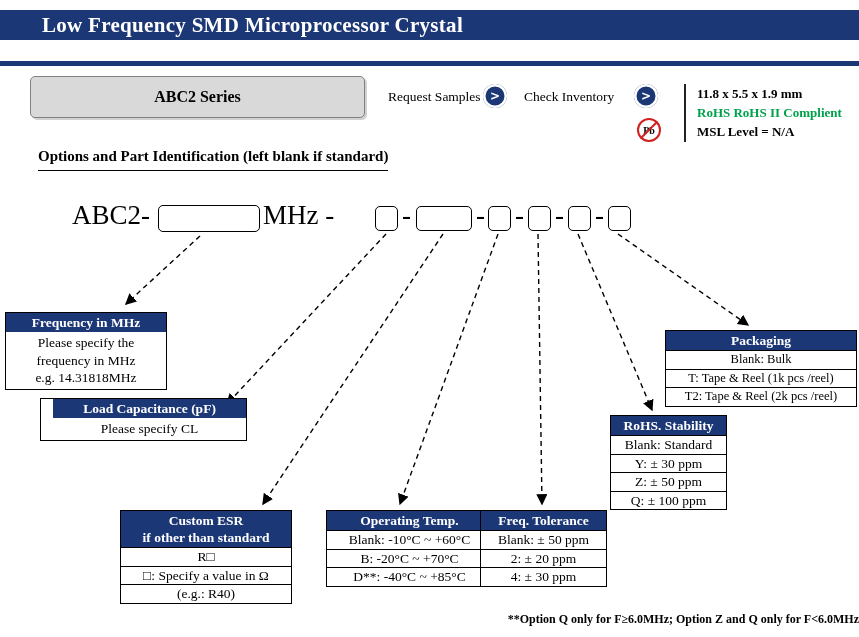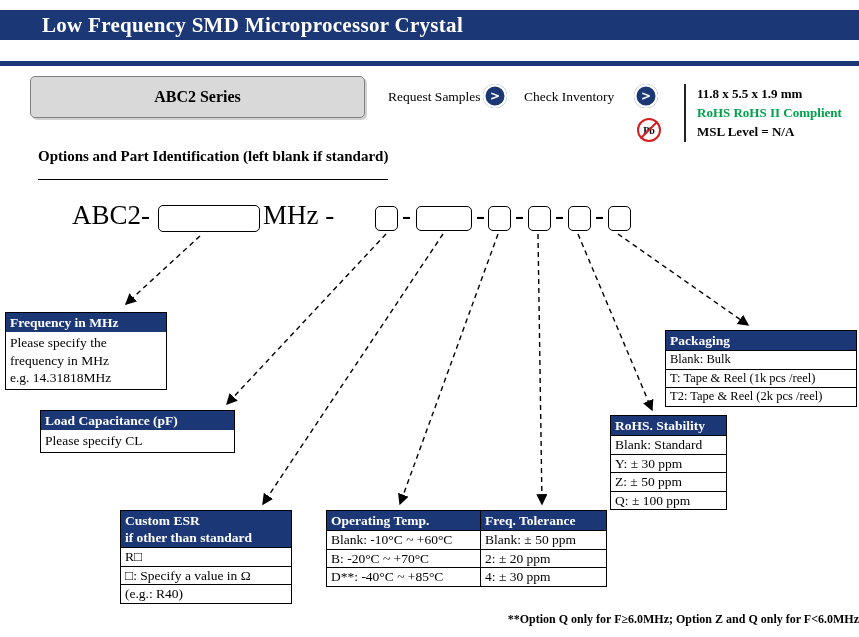--- a/index.html
+++ b/index.html
@@ -66,34 +66,34 @@
   .specs {
     position: absolute; left: 697px; top: 84px;
     font-size: 13px; font-weight: bold; line-height: 19px; white-space: nowrap;
   }
   .spec-rohs { color: var(--green, #00a14b); }
 
   
   .section-heading {
     position: absolute; left: 38px; top: 148px;
     font-size: 15px; font-weight: bold;
-    border-bottom: 1.5px solid #000; padding-bottom: 14px; white-space: nowrap;
+    border-bottom: 1.5px solid #000; padding-bottom: 5px; white-space: nowrap;
   }
 
   
   .pn-text {
     position: absolute; top: 200px; font-size: 27px; white-space: nowrap;
   }
   .pn-box {
     position: absolute; border: 1.6px solid #000; border-radius: 5px; background: #fff;
   }
 
   
   .info-table {
-    position: absolute; border: 1.2px solid #000; background: #fff; 
+    position: absolute; border: 1.2px solid #000; background: #fff; text-align: center;
   }
   .info-table .hdr {
     background: var(--navy, #1c3775); color: #fff; font-weight: bold;
     font-size: 13.5px; line-height: 17px; padding: 1px 4px;
   }
   .info-table .body {
     font-size: 13.5px; line-height: 17.5px; padding: 2px 4px;
   }
   .info-table .row {
     font-size: 13.5px; line-height: 17.5px; border-top: 1px solid #000; padding: 0 4px;
@@ -181,21 +181,21 @@
 
   <div class="info-table" style="left:5px; top:312px; width:160px;">
     <div class="hdr">Frequency in MHz</div>
     <div class="body">
       <div>Please specify the</div>
       <div>frequency in MHz</div>
       <div>e.g. 14.31818MHz</div>
     </div>
   </div>
 
-  <div class="info-table" style="left:40px; top:410px; width:193px;">
+  <div class="info-table" style="left:40px; top:398px; width:193px;padding-left:12px;">
     <div class="hdr">Load Capacitance (pF)</div>
     <div class="body">
       <div>Please specify CL</div>
     </div>
   </div>
 
   <div class="info-table" style="left:120px; top:510px; width:170px;">
     <div class="hdr">
       <div>Custom ESR</div>
       <div>if other than standard</div>

